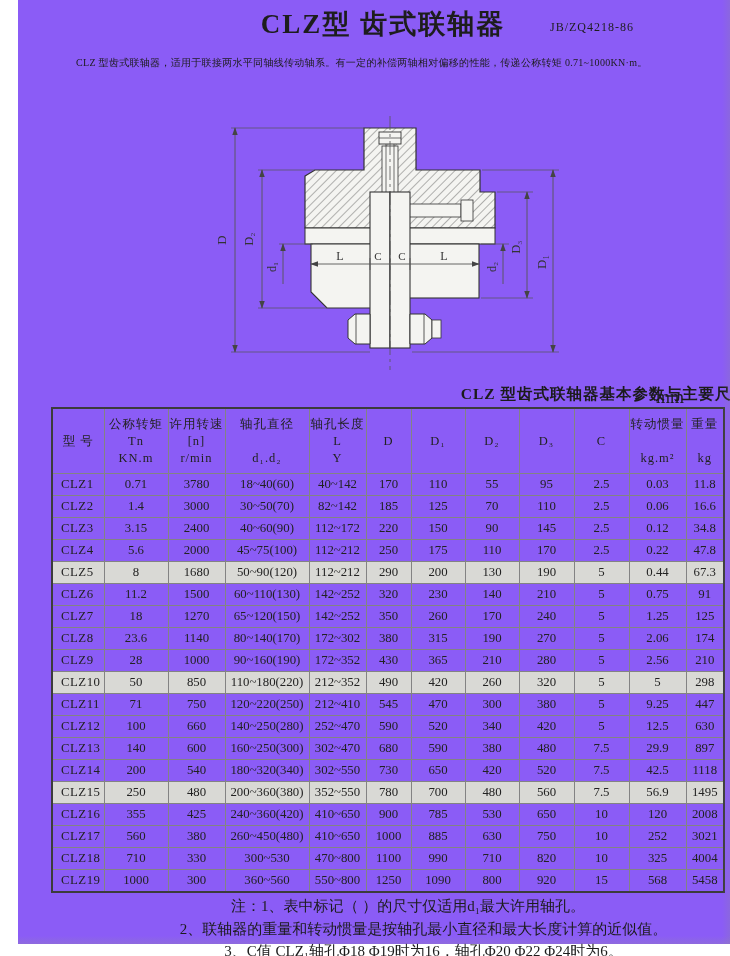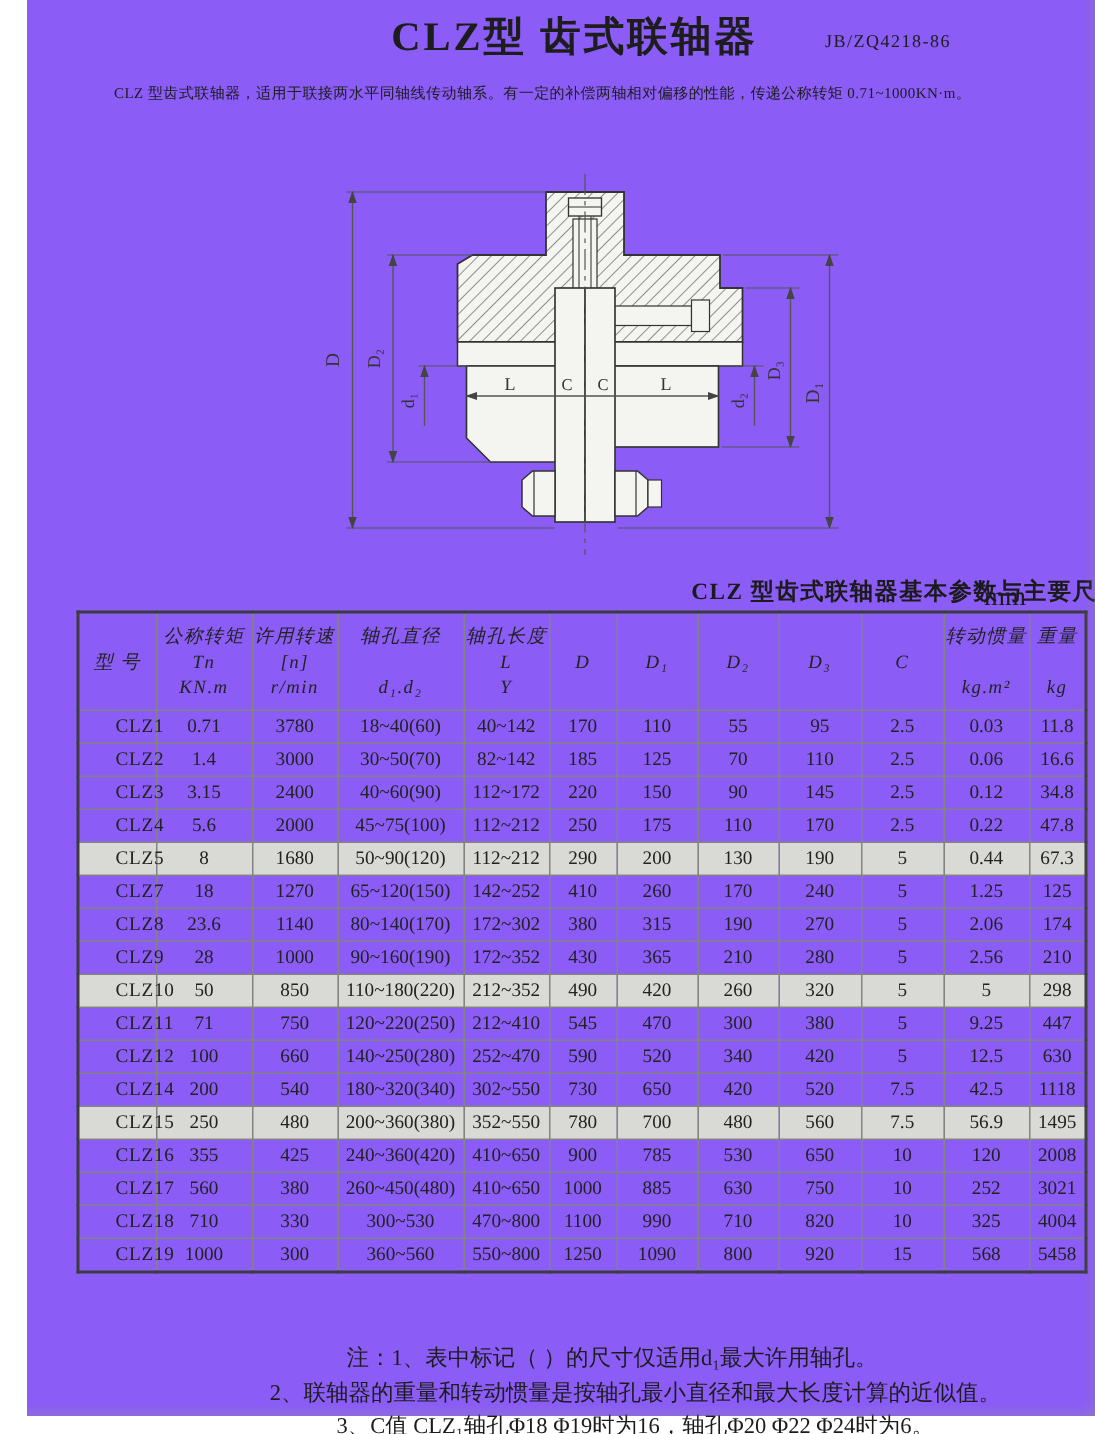--- a/index.html
+++ b/index.html
@@ -24,23 +24,23 @@
   .drawing svg text{font-family:"Liberation Serif","DejaVu Serif",serif;fill:#333;}
 
   .table-title{position:absolute;left:136px;top:384px;width:594px;text-align:right;
                font-size:15.5px;font-weight:bold;letter-spacing:1px;color:#1b1b1b;}
   .table-unit{position:absolute;left:638px;top:387px;font-size:18px;color:#1b1b1b;}
 
   table#params-table{position:absolute;left:33px;top:407px;width:672px;
     border-collapse:collapse;table-layout:fixed;border:2px solid #3c3c3c;background:transparent;}
   #params-table th,#params-table td{border:1px solid #838383;padding:0;color:#222;}
   #params-table th{height:64px;font-weight:normal;vertical-align:middle;}
-  .thline{height:17px;line-height:17px;font-size:12.5px;text-align:center;letter-spacing:1px;font-style:italic;}
+  .thline{height:17px;line-height:17px;font-size:12.5px;text-align:center;letter-spacing:1px;}
   #params-table td{height:21px;font-size:12.8px;text-align:center;line-height:21px;}
-  #params-table td:first-child{text-align:left;padding-left:24px;letter-spacing:.5px;}
+  #params-table td:first-child{text-align:left;padding-left:8px;letter-spacing:.5px;}
   #params-table tr.rowhl td{background:#d9d9d5;}
 
   .notes{position:absolute;left:60px;top:895px;width:660px;font-size:15px;line-height:22.5px;color:#1c1c1c;}
   .note-line{white-space:nowrap;text-align:center;}
   .note-line.indent{margin-left:31px;}
 </style>
 </head>
 <body>
 
 <div class="page">
@@ -265,26 +265,40 @@
           <td>112~212</td>
           <td>290</td>
           <td>200</td>
           <td>130</td>
           <td>190</td>
           <td>5</td>
           <td>0.44</td>
           <td>67.3</td>
         </tr>
         <tr>
+          <td>CLZ6</td>
+          <td>11.2</td>
+          <td>1500</td>
+          <td>60~110(130)</td>
+          <td>142~252</td>
+          <td>320</td>
+          <td>230</td>
+          <td>140</td>
+          <td>210</td>
+          <td>5</td>
+          <td>0.75</td>
+          <td>91</td>
+        </tr>
+        <tr>
           <td>CLZ7</td>
           <td>18</td>
           <td>1270</td>
           <td>65~120(150)</td>
           <td>142~252</td>
-          <td>410</td>
+          <td>350</td>
           <td>260</td>
           <td>170</td>
           <td>240</td>
           <td>5</td>
           <td>1.25</td>
           <td>125</td>
         </tr>
         <tr>
           <td>CLZ8</td>
           <td>23.6</td>
@@ -347,20 +361,34 @@
           <td>660</td>
           <td>140~250(280)</td>
           <td>252~470</td>
           <td>590</td>
           <td>520</td>
           <td>340</td>
           <td>420</td>
           <td>5</td>
           <td>12.5</td>
           <td>630</td>
+        </tr>
+        <tr>
+          <td>CLZ13</td>
+          <td>140</td>
+          <td>600</td>
+          <td>160~250(300)</td>
+          <td>302~470</td>
+          <td>680</td>
+          <td>590</td>
+          <td>380</td>
+          <td>480</td>
+          <td>7.5</td>
+          <td>29.9</td>
+          <td>897</td>
         </tr>
         <tr>
           <td>CLZ14</td>
           <td>200</td>
           <td>540</td>
           <td>180~320(340)</td>
           <td>302~550</td>
           <td>730</td>
           <td>650</td>
           <td>420</td>

